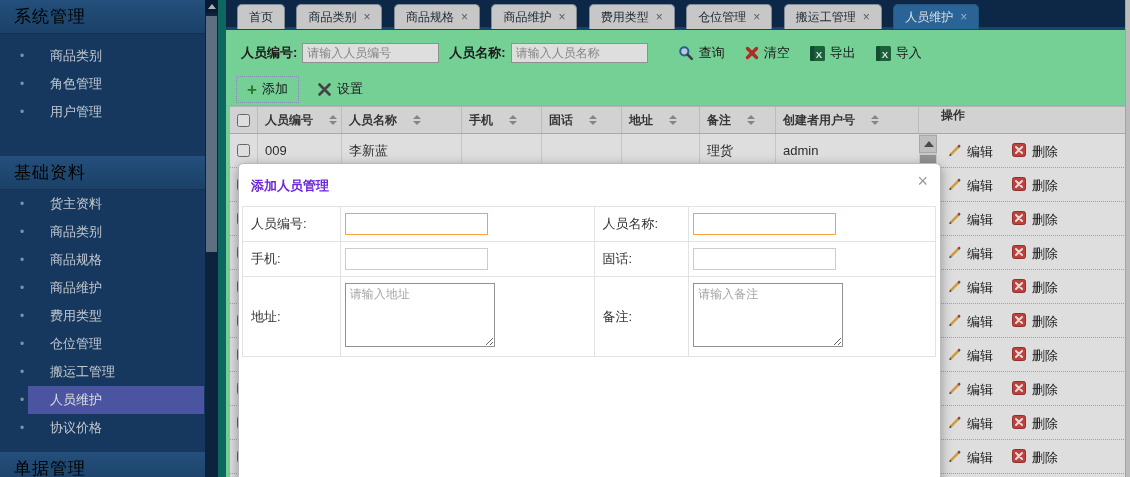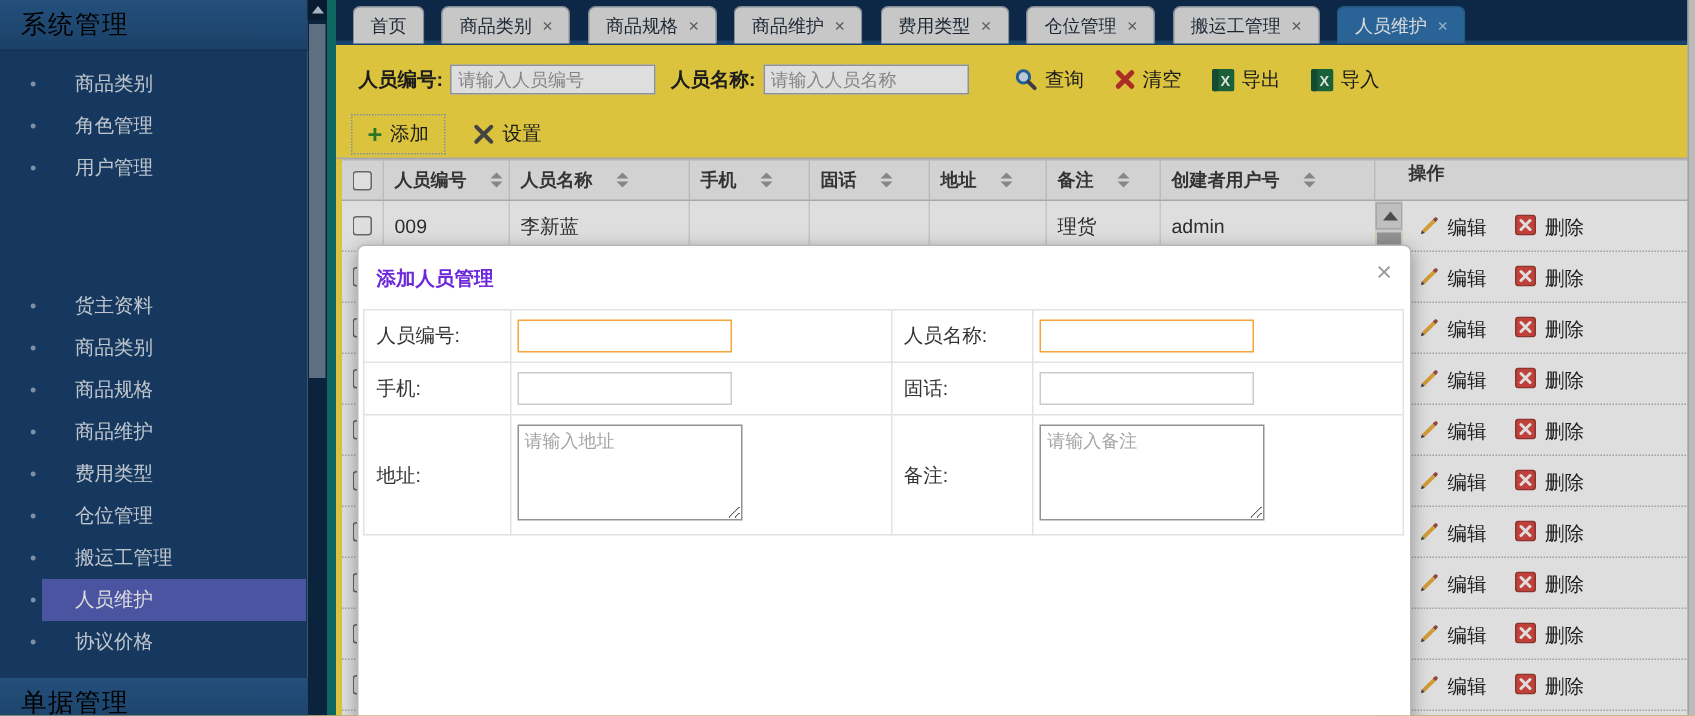--- a/index.html
+++ b/index.html
@@ -17,21 +17,21 @@
   .side-item.selected .hl { position:absolute; left:28px; right:1px; top:0; bottom:0; background:#5561b8; }
   .side-item.selected .lbl { color:#fff; }
   .side-item .lbl, .side-item .bullet { z-index:1; }
 
   .side-scroll { position:absolute; left:205px; top:0; width:13px; height:477px; background:#0e2947; z-index:1; }
   .side-scroll .up { position:absolute; left:0; top:0; width:13px; height:13px; background:#0a2038; }
   .side-scroll .up i { position:absolute; left:3px; top:4px; border-left:4px solid transparent; border-right:4px solid transparent; border-bottom:5px solid #c3cddc; }
   .side-scroll .thumb { position:absolute; left:1px; top:16px; width:11px; height:236px; background:#6e8096; }
 
   
-  .main { position:absolute; left:218px; top:0; width:912px; height:477px; background:#fde047; border-left:6px solid #0f766e; z-index:1; }
+  .main { position:absolute; left:218px; top:0; width:912px; height:477px; background:#86efac; border-left:8px solid #0f766e; z-index:1; }
   .tabbar { position:absolute; left:0; right:0; top:0; height:30px; background:#0f2d52; border-bottom:3px solid #1d4d80; padding-left:11px; white-space:nowrap; }
   .tab { display:inline-flex; align-items:center; height:25px; margin-top:4px; margin-right:7px; padding:0 11px;
     border-radius:5px 5px 0 0; background:#e5e5e5; border:1px solid #97a1ad; border-bottom:none; font-size:12px; color:#1f2c3a; cursor:pointer; vertical-align:top; }
   .tab.active { background:#3173ad; border-color:#2a6496; color:#fff; }
   .tab .x { margin-left:7px; font-size:12px; color:#6c6c6c; line-height:1; }
   .tab.active .x { color:#a9cae4; }
 
   .searchbar { position:absolute; left:0; right:0; top:33px; height:40px; display:flex; align-items:center; padding-left:15px; font-size:13px; color:#222; }
   .searchbar .flabel { font-weight:bold; margin-right:5px; }
   .searchbar input { width:137px; height:20px; border:1px solid #a6a6a6; background:#fff; font-size:12px; padding:0 4px; color:#333; margin-right:10px; }
@@ -105,20 +105,21 @@
       </div>
     <div class="side-item" style="top:70px;">
         <span class="bullet">•</span>
         <span class="lbl">角色管理</span>
       </div>
     <div class="side-item" style="top:98px;">
         <span class="bullet">•</span>
         <span class="lbl">用户管理</span>
       </div>
 
+    <div class="acc-header" style="top:156px;">基础资料</div>
     <div class="side-item" style="top:190px;">
         <span class="bullet">•</span>
         <span class="lbl">货主资料</span>
       </div>
     <div class="side-item" style="top:218px;">
         <span class="bullet">•</span>
         <span class="lbl">商品类别</span>
       </div>
     <div class="side-item" style="top:246px;">
         <span class="bullet">•</span>

